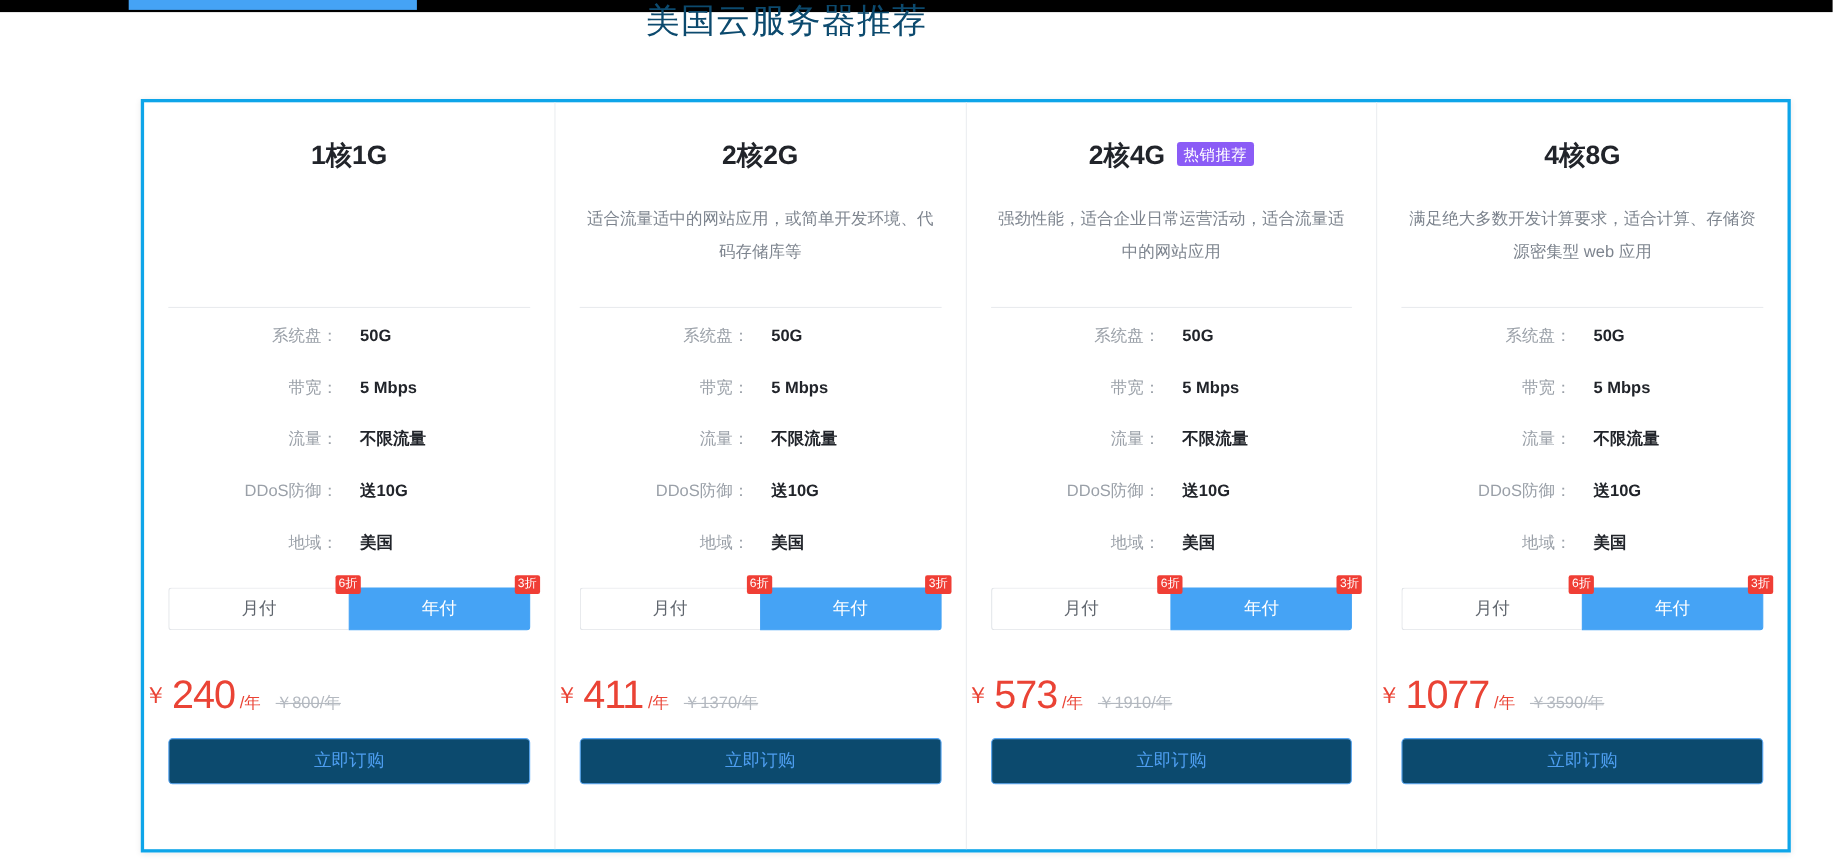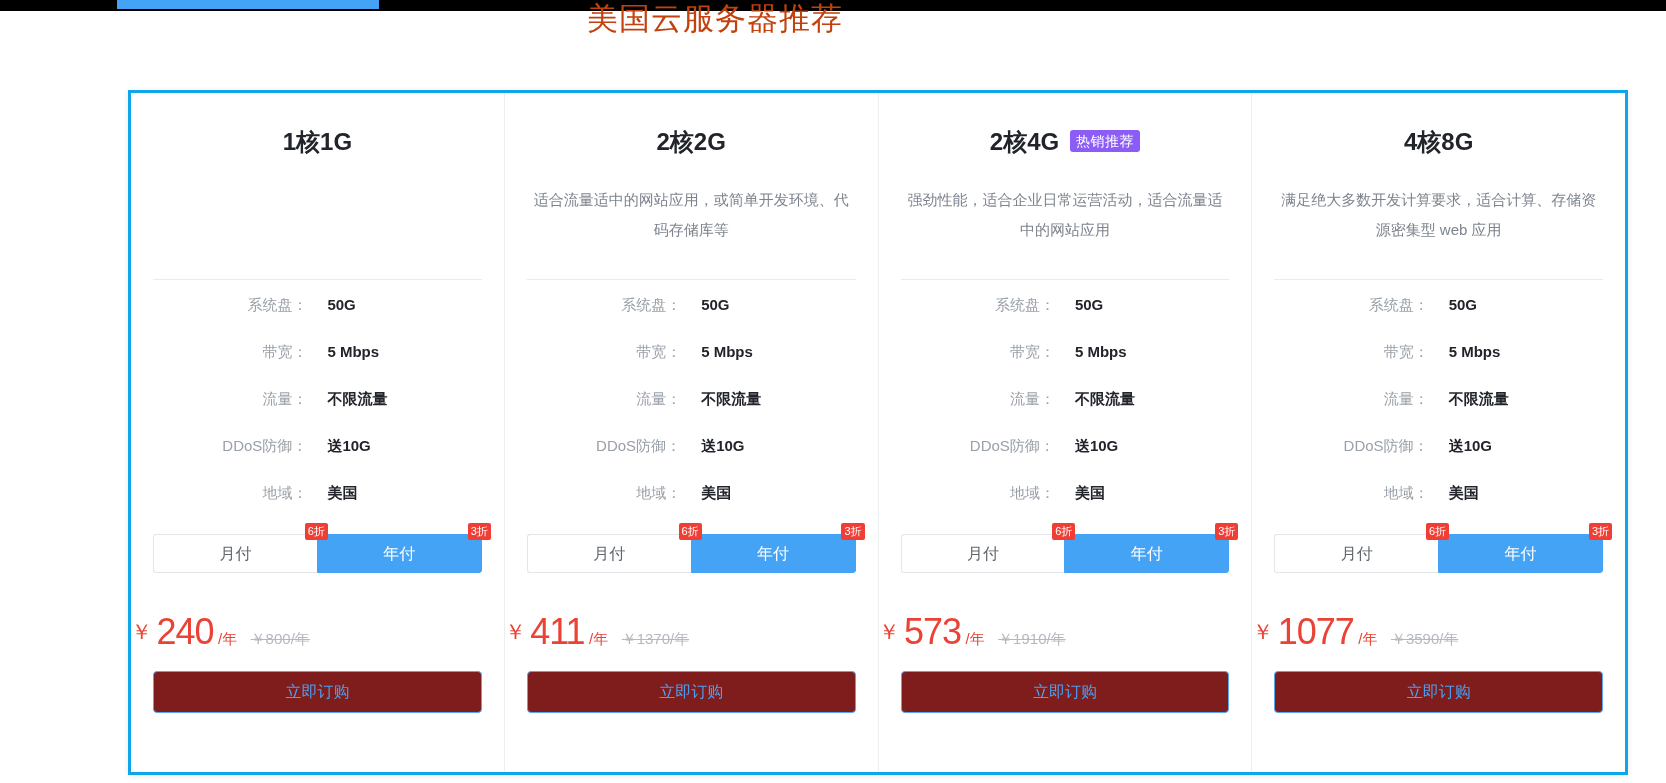--- a/index.html
+++ b/index.html
@@ -30,21 +30,21 @@
   }
 
   
   #page-title {
     position: absolute;
     top: 0px;
     left: 0;
     width: 1430px;
     text-align: center;
     font-size: 31px;
-    color: #c2410c;
+    color: #0c4a6e;
     line-height: 38px;
     letter-spacing: 1px;
     font-weight: 400;
     white-space: nowrap;
   }
 
   
   #plan-container {
     position: absolute;
     left: 128px;
@@ -202,21 +202,21 @@
   .order-btn {
     position: absolute;
     left: 22px;
     right: 22px;
     top: 578px;
     height: 42px;
     line-height: 40px;
     text-align: center;
     font-size: 16px;
     color: #4e9ef0;
-    background: #7f1d1d;
+    background: #0c4a6e;
     border: 1px solid #58a5f0;
     border-radius: 4px;
     cursor: pointer;
     font-family: inherit;
   }
 </style>
 </head>
 <body>
 
 <div id="top-strip">

